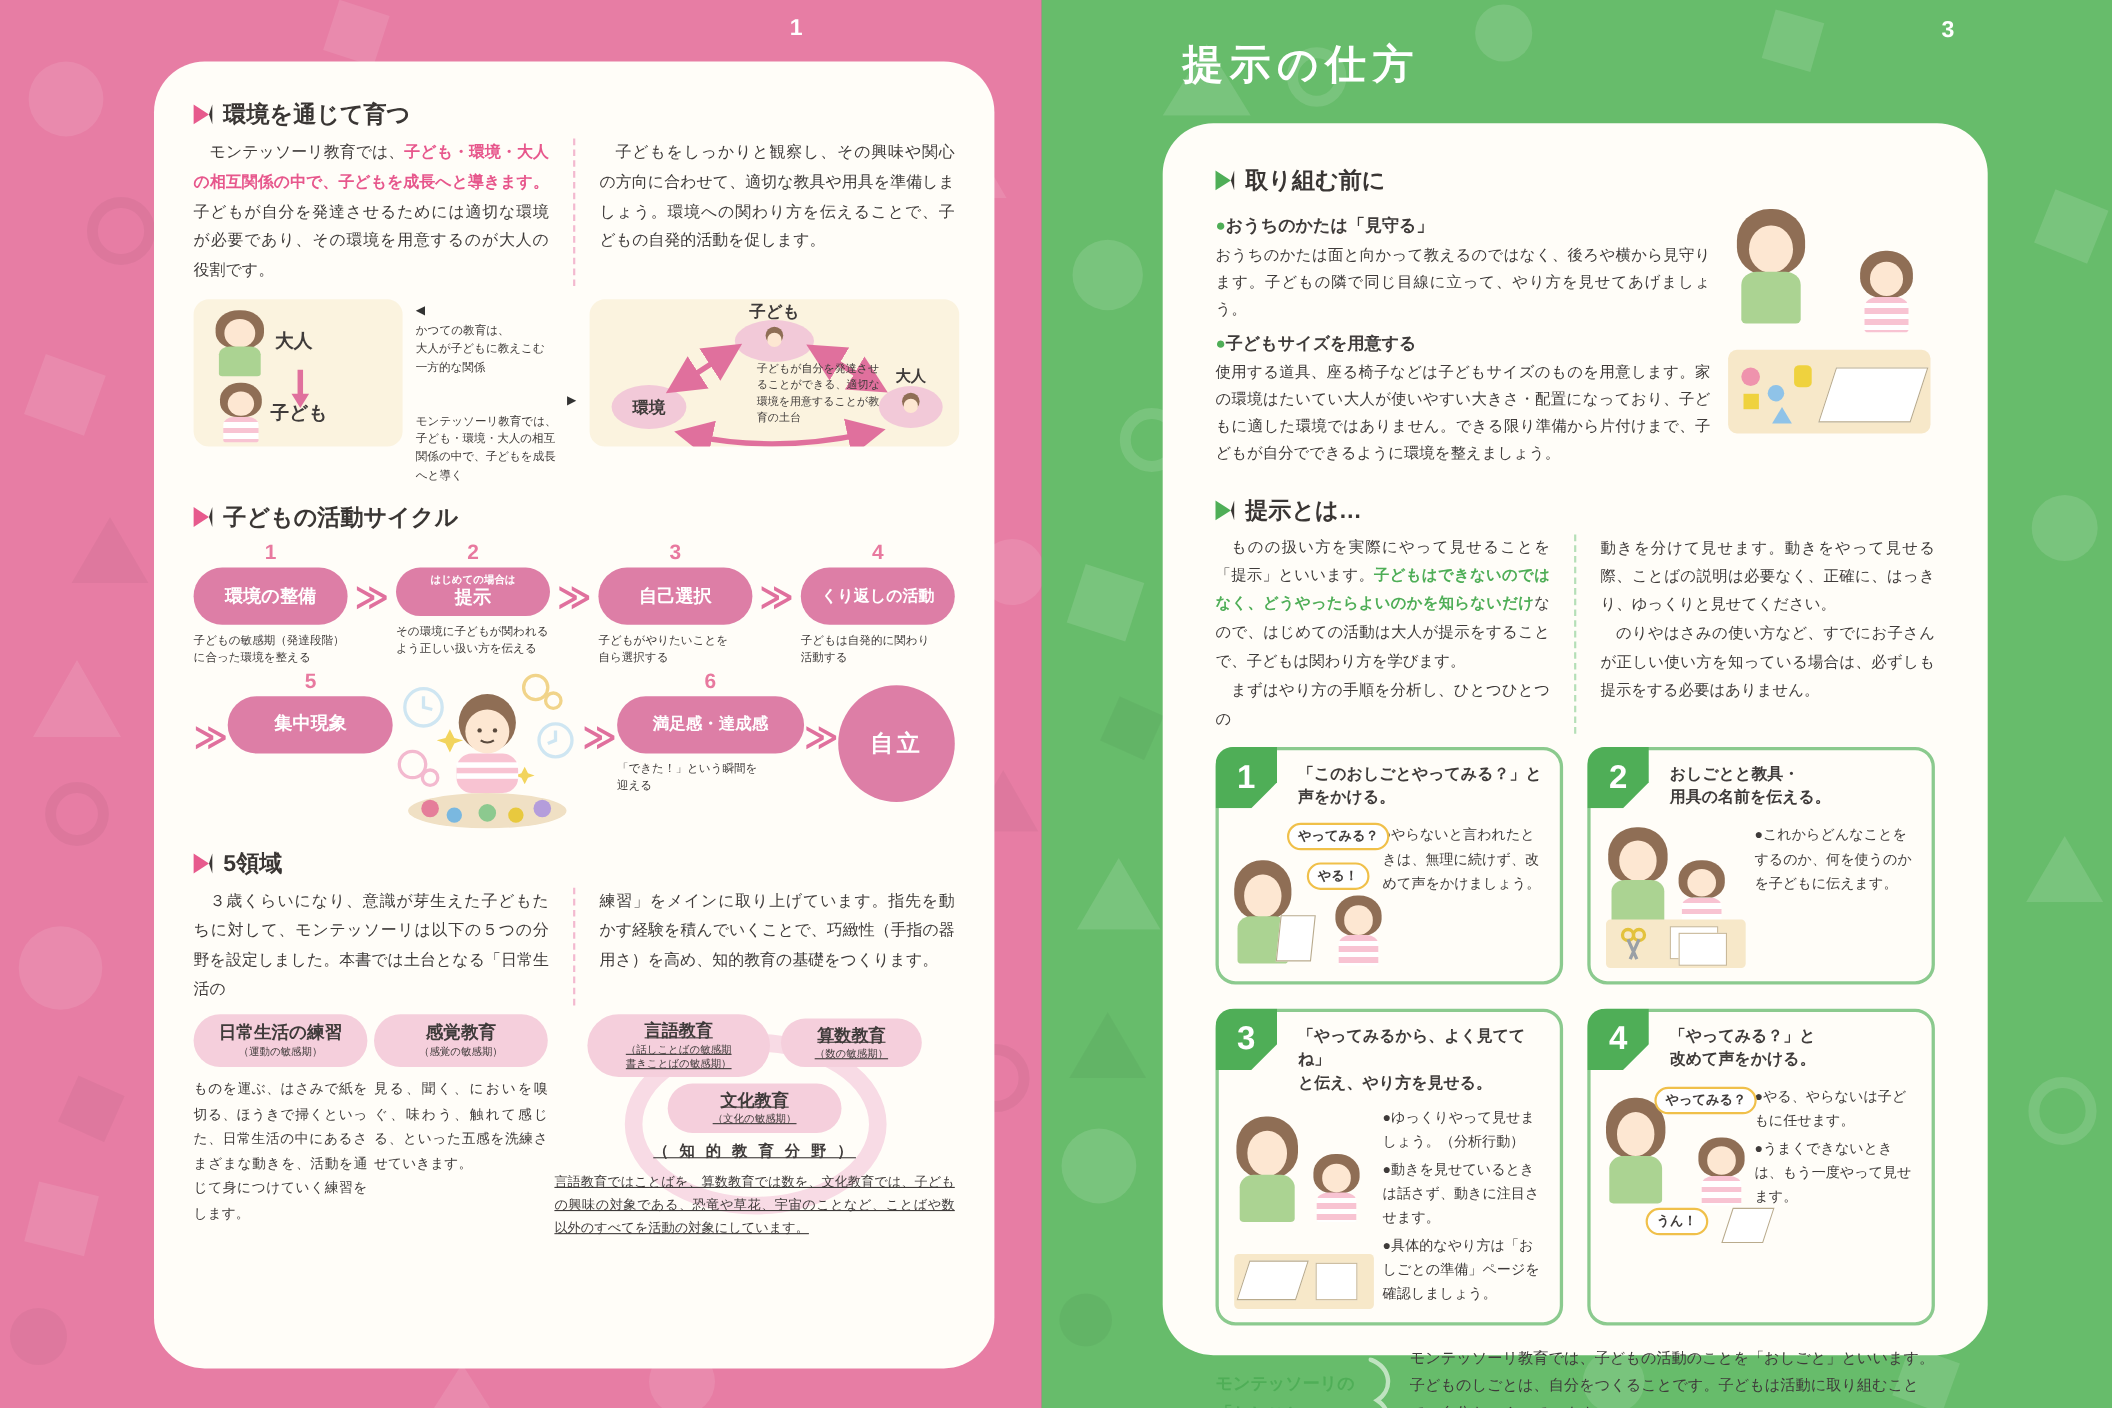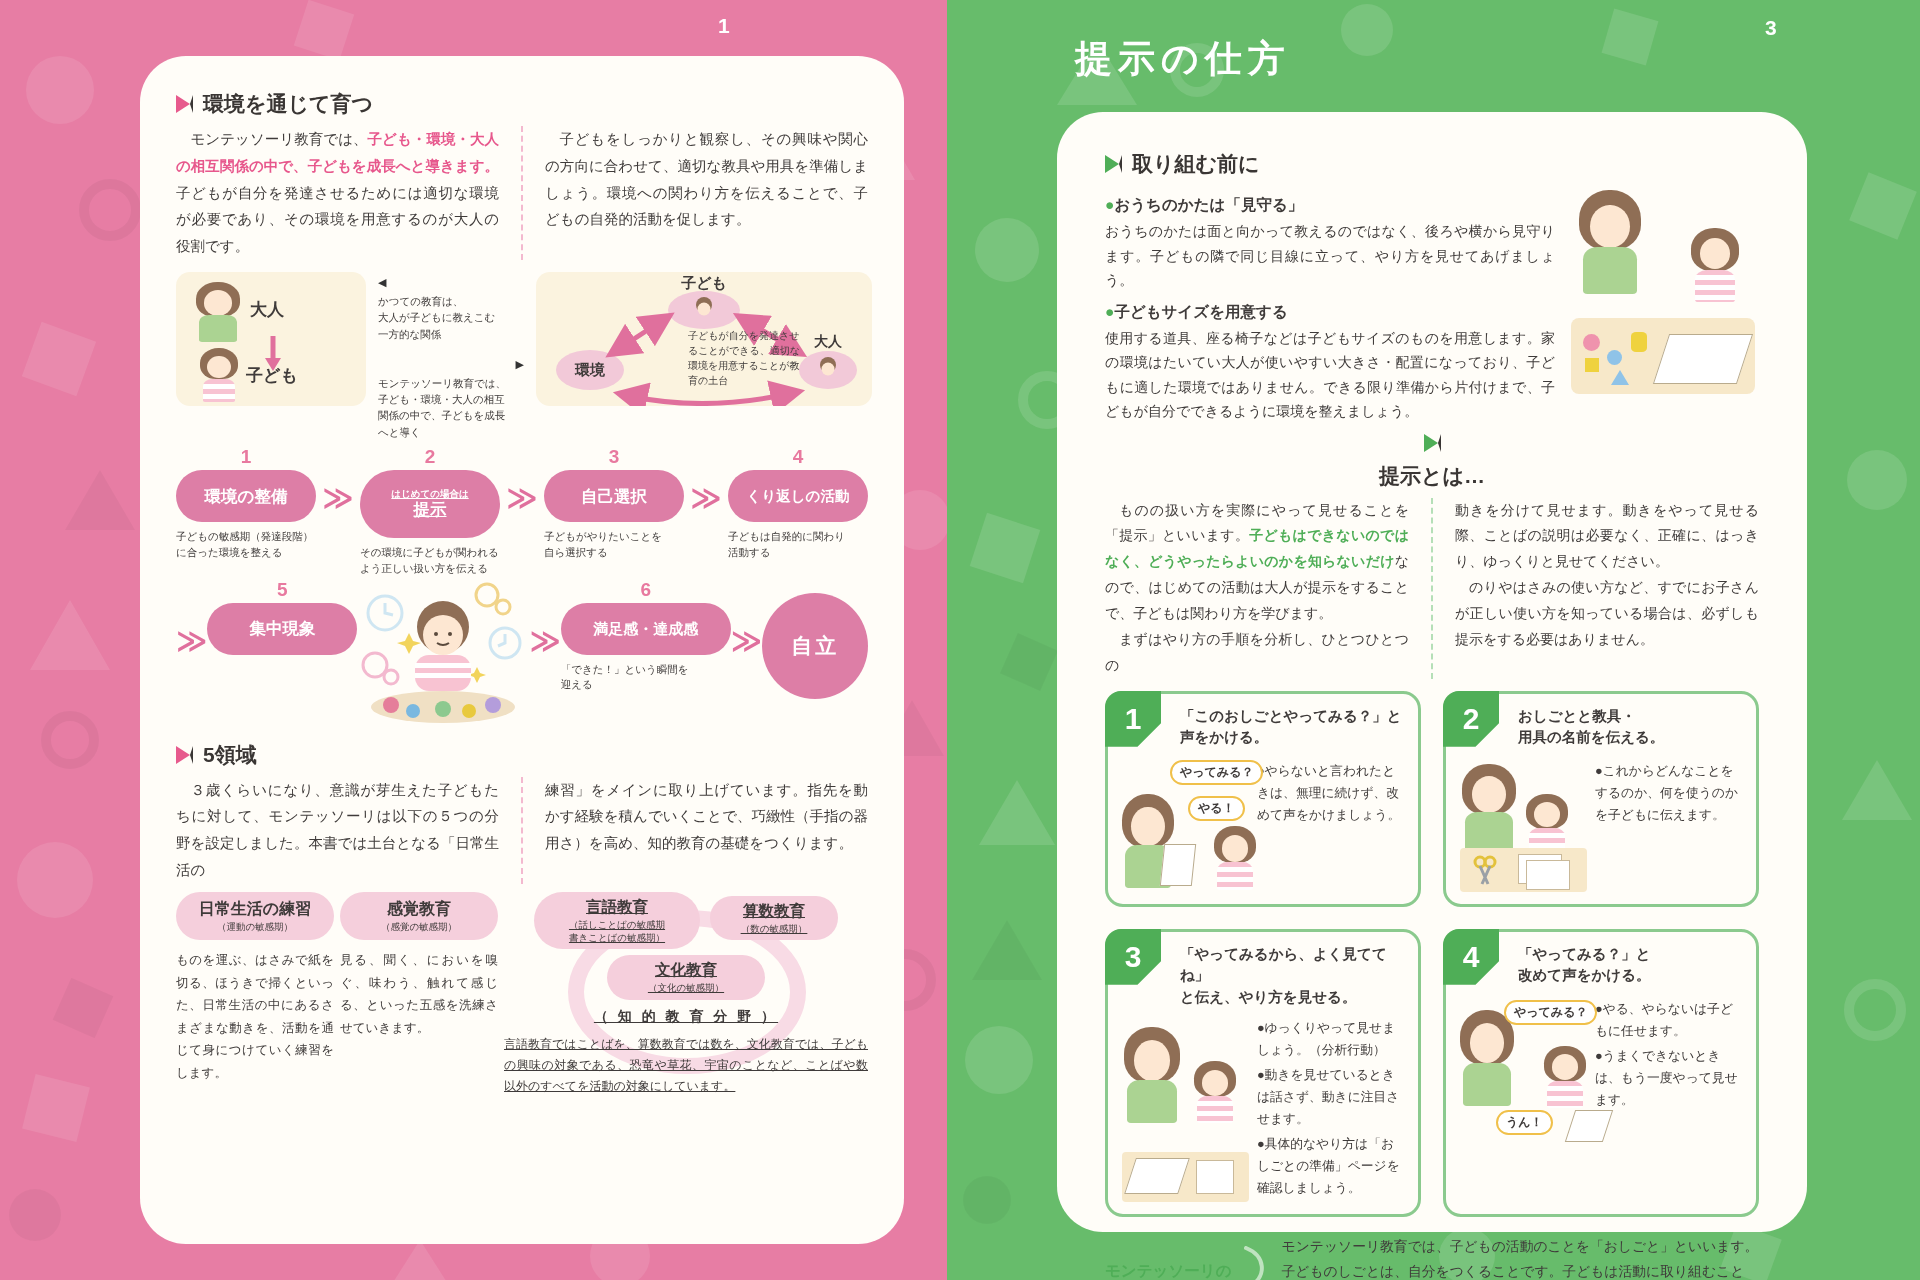--- a/index.html
+++ b/index.html
@@ -206,34 +206,38 @@
             <path d="M212,50 L256,76" stroke="#e0709d" stroke-width="5" fill="none" stroke-linecap="round" marker-start="url(#ah)" marker-end="url(#ah)"></path>
             <path d="M94,124 Q168,140 252,122" stroke="#e0709d" stroke-width="5" fill="none" stroke-linecap="round" marker-start="url(#ah)" marker-end="url(#ah)"></path>
           </svg>
           <div class="tri-note pre">子どもが自分を発達させ
 ることができる、適切な
 環境を用意することが教
 育の土台</div>
         </div>
       </div>
 
+      <h2 class="sec" style="margin-top:16px;">
+        <span class="tri tri-pink"></span>
+        <span>子どもの活動サイクル</span>
+      </h2>
 
       <div class="cyc1">
         <div class="cstep">
           <div class="cnum">1</div>
           <div class="cpill">
               <span>環境の整備</span>
             </div>
           <div class="ccap pre">子どもの敏感期（発達段階）
 に合った環境を整える</div>
         </div>
         <div class="chev">≫</div>
         <div class="cstep">
           <div class="cnum">2</div>
-          <div class="cpill" style="height:68px;text-decoration:underline;">
+          <div class="cpill" style="height:44px;">
               <span class="sub">はじめての場合は</span>
               <span>提示</span>
             </div>
           <div class="ccap pre">その環境に子どもが関われる
 よう正しい扱い方を伝える</div>
         </div>
         <div class="chev">≫</div>
         <div class="cstep">
           <div class="cnum">3</div>
           <div class="cpill">
@@ -408,21 +412,21 @@
           <div class="tray"></div>
           <div class="shape" style="left:14px;top:148px;width:17px;height:17px;border-radius:50%;background:#ef93ad;"></div>
           <div class="shape" style="left:38px;top:164px;width:15px;height:15px;border-radius:50%;background:#8fc3e8;"></div>
           <div class="shape" style="left:16px;top:172px;width:14px;height:14px;background:#efd23e;"></div>
           <div class="shape" style="left:42px;top:184px;width:0;height:0;border-left:9px solid transparent;border-right:9px solid transparent;border-bottom:15px solid #8fc3e8;"></div>
           <div class="shape" style="left:62px;top:146px;width:16px;height:20px;border-radius:5px/4px;background:#efd23e;"></div>
           <div class="paper-sheet" style="left:92px;top:148px;width:82px;height:48px;"></div>
         </div>
       </div>
 
-      <h2 class="sec" style="margin-top:10px;flex-direction:column;">
+      <h2 class="sec" style="margin-top:26px;">
         <span class="tri tri-green"></span>
         <span>提示とは…</span>
       </h2>
       <div class="cols">
         <div class="col col-l">
           <p class="body indent" style="font-size:14px;font-family:Liberation Serif, serif;"><span>ものの扱い方を実際にやって見せることを「提示」といいます。</span><span class="green-strong">子どもはできないのではなく、どうやったらよいのかを知らないだけ</span><span>なので、はじめての活動は大人が提示をすることで、子どもは関わり方を学びます。</span></p>
           <p class="body indent" style="font-size:14px;">まずはやり方の手順を分析し、ひとつひとつの</p>
         </div>
         <div class="col col-r div-green">
           <p class="body" style="font-size:14px;">動きを分けて見せます。動きをやって見せる際、ことばの説明は必要なく、正確に、はっきり、ゆっくりと見せてください。</p>

